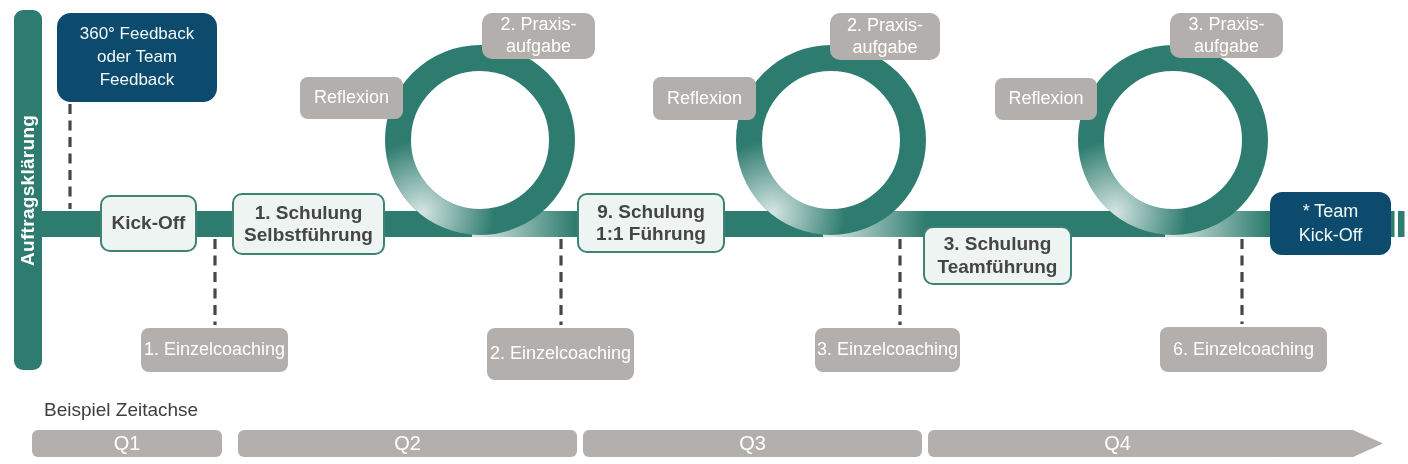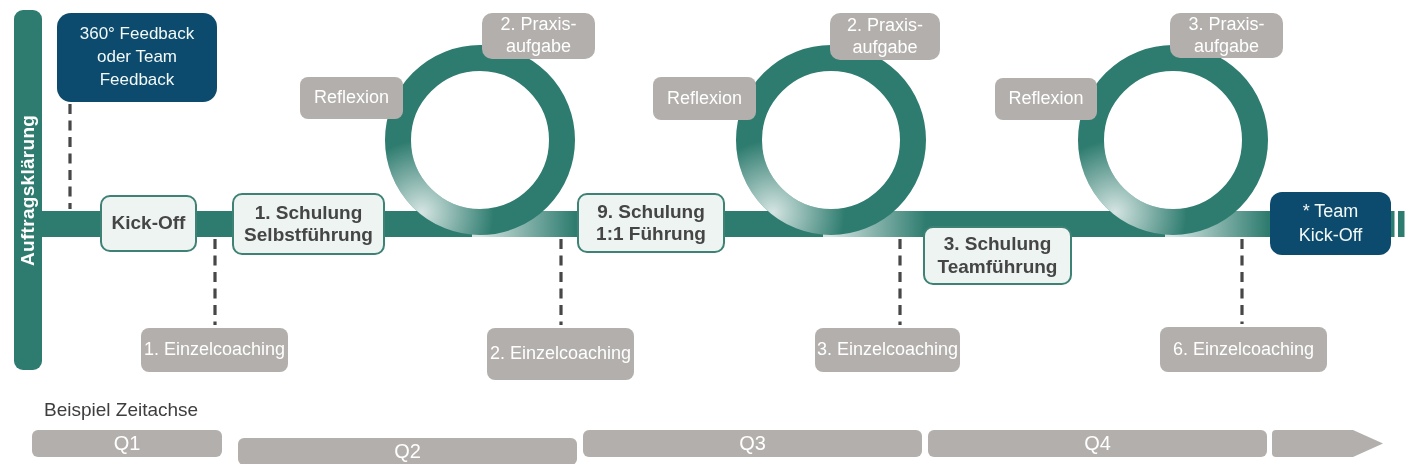--- a/index.html
+++ b/index.html
@@ -118,18 +118,18 @@
   <div class="abs box-gray" style="left:1170px;top:13px;width:113px;height:45px;border-radius:10px;">3. Praxis-
 aufgabe</div>
 
   <div class="abs box-gray" style="left:141px;top:328px;width:147px;height:44px;">1. Einzelcoaching</div>
   <div class="abs box-gray" style="left:487px;top:328px;width:147px;height:52px;">2. Einzelcoaching</div>
   <div class="abs box-gray" style="left:815px;top:328px;width:145px;height:44px;">3. Einzelcoaching</div>
   <div class="abs box-gray" style="left:1160px;top:327px;width:167px;height:45px;">6. Einzelcoaching</div>
 
   <div class="axis-title">Beispiel Zeitachse</div>
   <div class="qbar" style="left:32px;width:190px;">Q1</div>
-  <div class="qbar" style="left:238px;width:339px;margin-top:8px;">Q2</div>
+  <div class="qbar" style="left:238px;width:339px;">Q2</div>
   <div class="qbar" style="left:583px;width:339px;">Q3</div>
-  <div class="qbar" style="left:928px;width:339px;">Q4</div>
+  <div class="qbar" style="left:928px;width:339px;padding-left:20px;">Q4</div>
   <div class="qarrow"></div>
 
 </div>
 
 </body></html>

